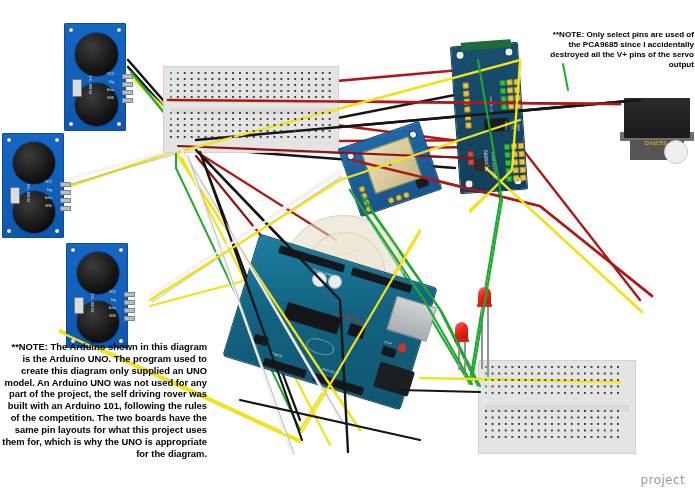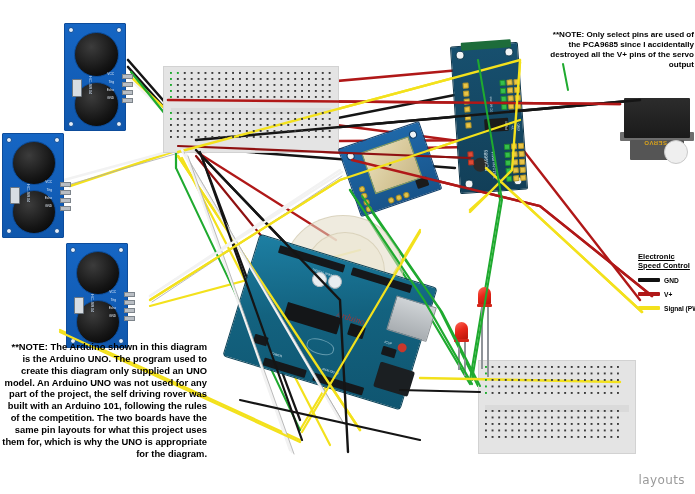--- a/index.html
+++ b/index.html
@@ -1067,35 +1067,16 @@
         <rect x="603.8" y="436" width="1.9" height="1.9" fill="#3b3b3b"></rect>
         <rect x="610.4" y="436" width="1.9" height="1.9" fill="#3b3b3b"></rect>
         <rect x="617" y="436" width="1.9" height="1.9" fill="#3b3b3b"></rect>
       </g>
   </svg>
 
   <div class="note" id="note-pca">**NOTE: Only select pins are used of the PCA9685 since I accidentally destroyed all the V+ pins of the servo output</div>
 
   <div class="note" id="note-arduino">**NOTE: The Arduino shown in this diagram is the Arduino UNO. The program used to create this diagram only supplied an UNO model. An Arduino UNO was not used for any part of the project, the self driving rover was built with an Arduino 101, following the rules of the competition. The two boards have the same pin layouts for what this project uses them for, which is why the UNO is appropriate for the diagram.</div>
 
-  <div id="esc-legend">
-    <div id="esc-title">Electronic
-Speed Control</div>
-
-    <div class="esc-row">
-      <div class="esc-swatch" style="background:#111111;"></div>
-      <div class="esc-label">GND</div>
-    </div>
-
-    <div class="esc-row">
-      <div class="esc-swatch" style="background:#b01818;"></div>
-      <div class="esc-label">V+</div>
-    </div>
-
-    <div class="esc-row">
-      <div class="esc-swatch" style="background:#f3e11c;"></div>
-      <div class="esc-label">Signal (PWM)</div>
-    </div>
-  </div>
-
-  <div id="fritzing-logo">layouts</div>
+
+  <div id="fritzing-logo">project</div>
 
 </div>
 
 </body></html>

